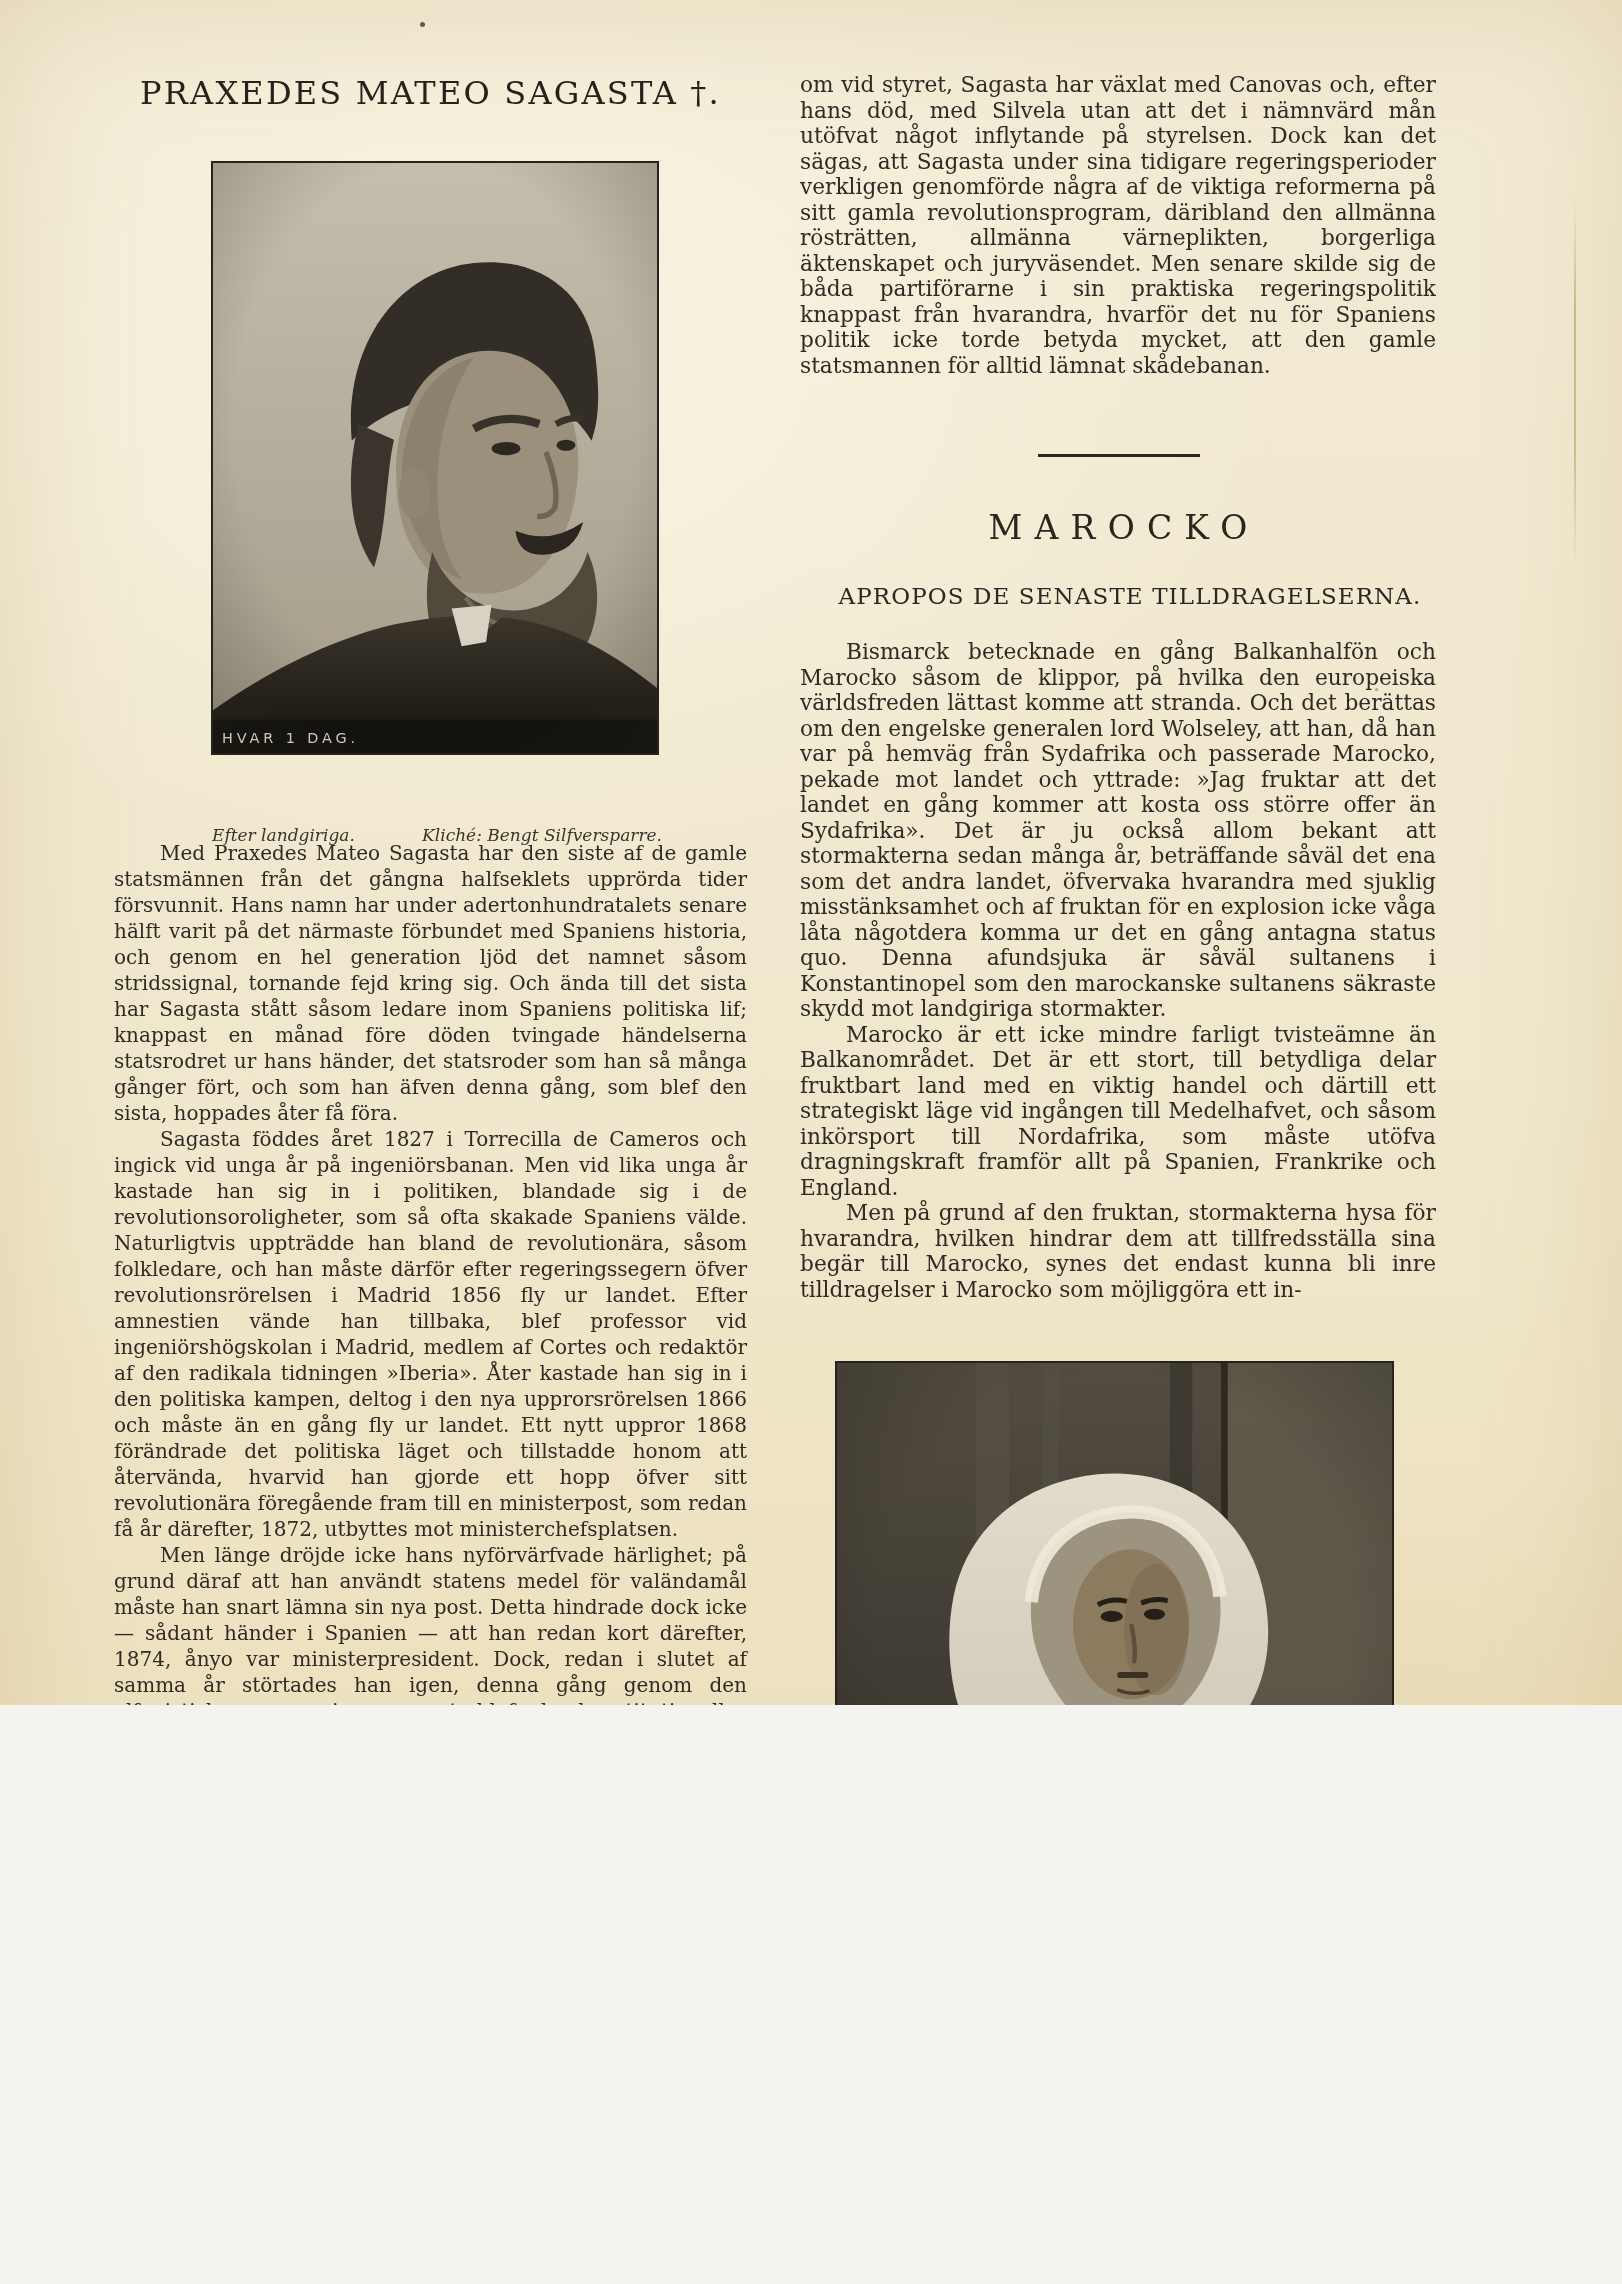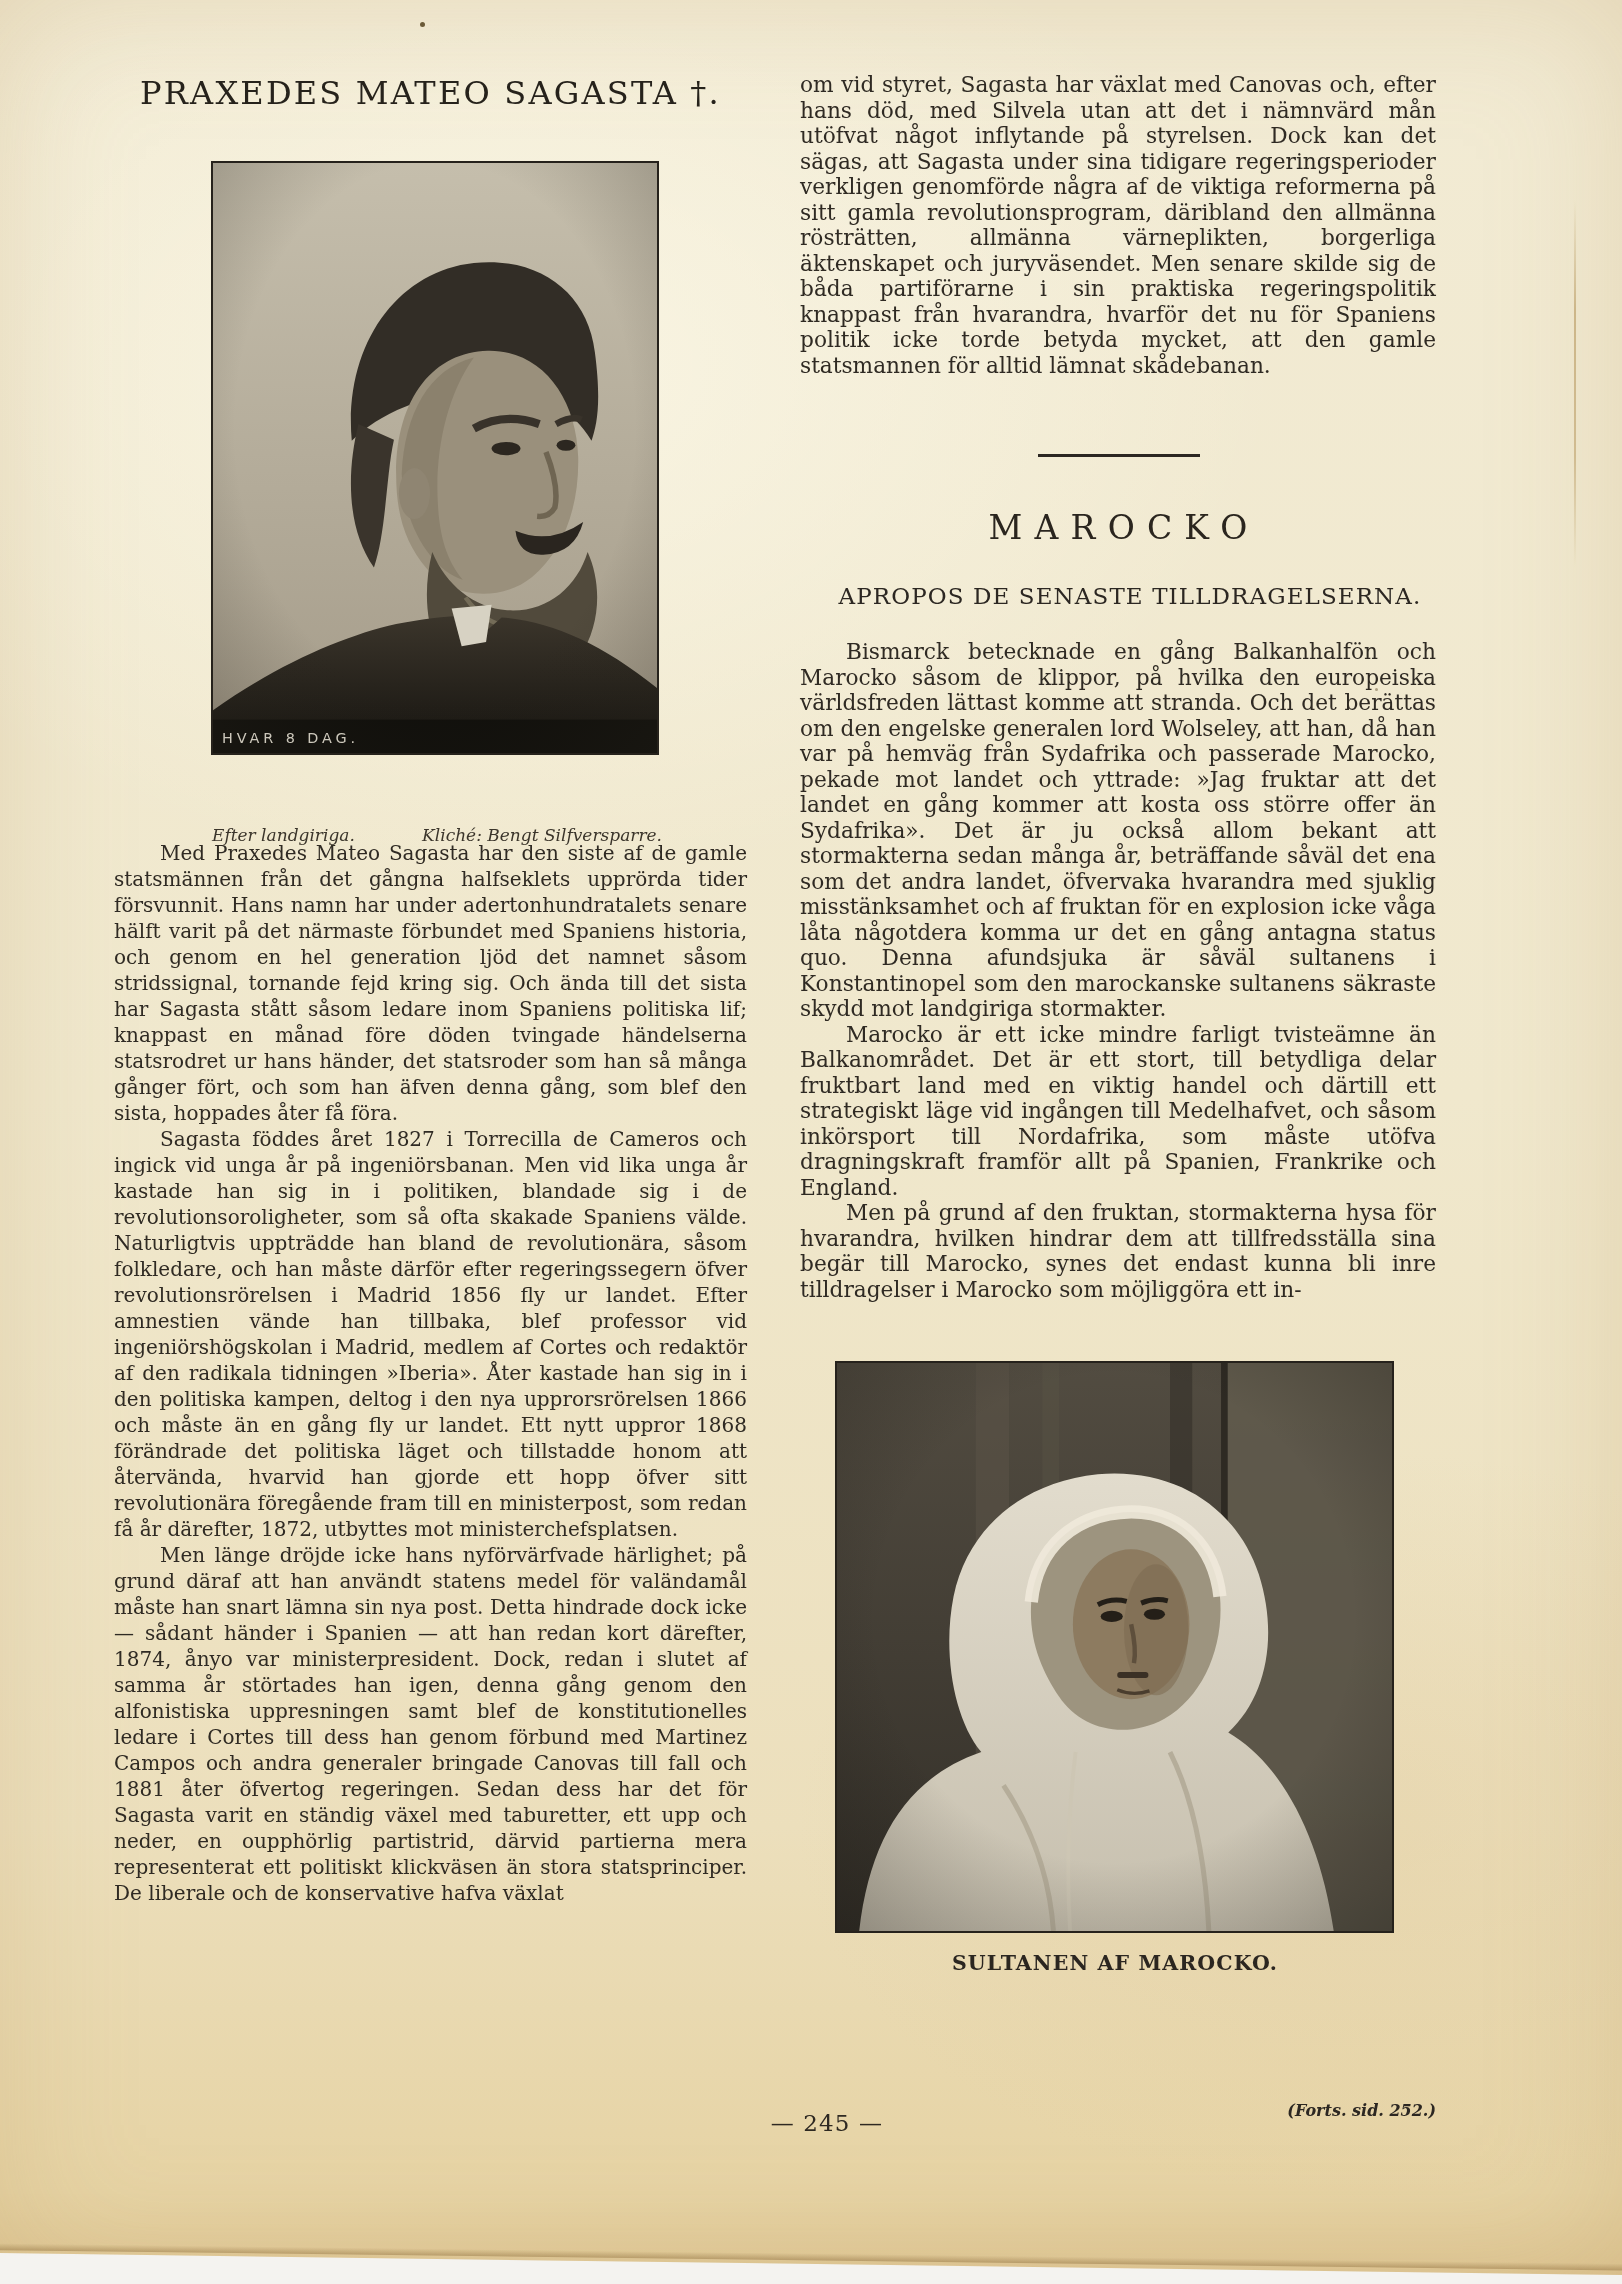--- a/index.html
+++ b/index.html
@@ -1,16 +1,16 @@
 <!DOCTYPE html>
 <html style="font-size:9px"><head>
 <meta charset="utf-8">
 <style>
   html,body{margin:0;padding:0;background:#f4f3f0;}
-  .canvas{position:relative;width:1622px;height:2284px;overflow:hidden;
+  .canvas{position:relative;width:1622px;height:1705px;overflow:hidden;
           font-family:"DejaVu Serif",serif;color:#2f2a23;}
   
   .page{position:absolute;left:0;top:0;width:1622px;height:2284px;
     background:
       radial-gradient(ellipse 1055px 722px at 32% 16%, rgba(255,253,240,.55), rgba(255,253,240,0) 72%),
       radial-gradient(ellipse 777px 500px at 85% 80%, rgba(222,198,150,.35), rgba(222,198,150,0) 75%),
       linear-gradient(to bottom,#f2ebd4 0%,#f0e8cd 48%,#ecdfbc 80%,#e6d3a4 96%,#dfc globalization795 100%);
     background:
       radial-gradient(ellipse 1055px 722px at 32% 16%, rgba(255,253,240,.55), rgba(255,253,240,0) 72%),
       radial-gradient(ellipse 777px 500px at 85% 80%, rgba(222,198,150,.30), rgba(222,198,150,0) 75%),
@@ -101,21 +101,21 @@
 
           <path d="M395,700 C420,760 470,800 530,805 C600,810 655,765 675,700 C700,755 700,830 660,890 C615,955 520,975 455,935 C395,898 370,800 395,700 Z" fill="#514a3c"></path>
           <path d="M545,662 q62,26 122,-16 q-15,56 -72,59 q-45,2 -50,-43 Z" fill="#2a251f"></path>
           <path d="M455,782 q42,60 112,55" stroke="#7d745f" stroke-width="8" fill="none" opacity=".8"></path>
 
           <path d="M0,1062 L0,985 C120,900 240,850 330,830 C370,822 420,815 455,815 L470,862 L520,818 C610,825 700,865 800,945 L800,1062 Z" fill="url(#coatg)"></path>
           <path d="M430,802 L502,795 L492,862 L448,870 Z" fill="#d7d2c3"></path>
           <rect y="1002" width="800" height="60" fill="#11100c"></rect>
           <rect width="800" height="1062" fill="url(#vig1)"></rect>
         </svg>
-        <span class="watermark">HVAR 8 DAG.</span>
+        <span class="watermark">HVAR 1 DAG.</span>
       </figure>
 
       <div class="caption-row">
         <span>Efter landgiriga.</span>
         <span>Kliché: Bengt Silfversparre.</span>
       </div>
 
       <div class="body body-left">
         <p>Med Praxedes Mateo Sagasta har den siste af de gamle statsmännen från det gångna halfseklets upprörda tider försvunnit. Hans namn har under adertonhundratalets senare hälft varit på det närmaste förbundet med Spaniens historia, och genom en hel generation ljöd det namnet såsom stridssignal, tornande fejd kring sig. Och ända till det sista har Sagasta stått såsom ledare inom Spaniens politiska lif; knappast en månad före döden tvingade händelserna statsrodret ur hans händer, det statsroder som han så många gånger fört, och som han äfven denna gång, som blef den sista, hoppades åter få föra.</p>
         <p>Sagasta föddes året 1827 i Torrecilla de Cameros och ingick vid unga år på ingeniörsbanan. Men vid lika unga år kastade han sig in i politiken, blandade sig i de revolutionsoroligheter, som så ofta skakade Spaniens välde. Naturligtvis uppträdde han bland de revolutionära, såsom folkledare, och han måste därför efter regeringssegern öfver revolutionsrörelsen i Madrid 1856 fly ur landet. Efter amnestien vände han tillbaka, blef professor vid ingeniörshögskolan i Madrid, medlem af Cortes och redaktör af den radikala tidningen »Iberia». Åter kastade han sig in i den politiska kampen, deltog i den nya upprorsrörelsen 1866 och måste än en gång fly ur landet. Ett nytt uppror 1868 förändrade det politiska läget och tillstadde honom att återvända, hvarvid han gjorde ett hopp öfver sitt revolutionära föregående fram till en ministerpost, som redan få år därefter, 1872, utbyttes mot ministerchefsplatsen.</p>

